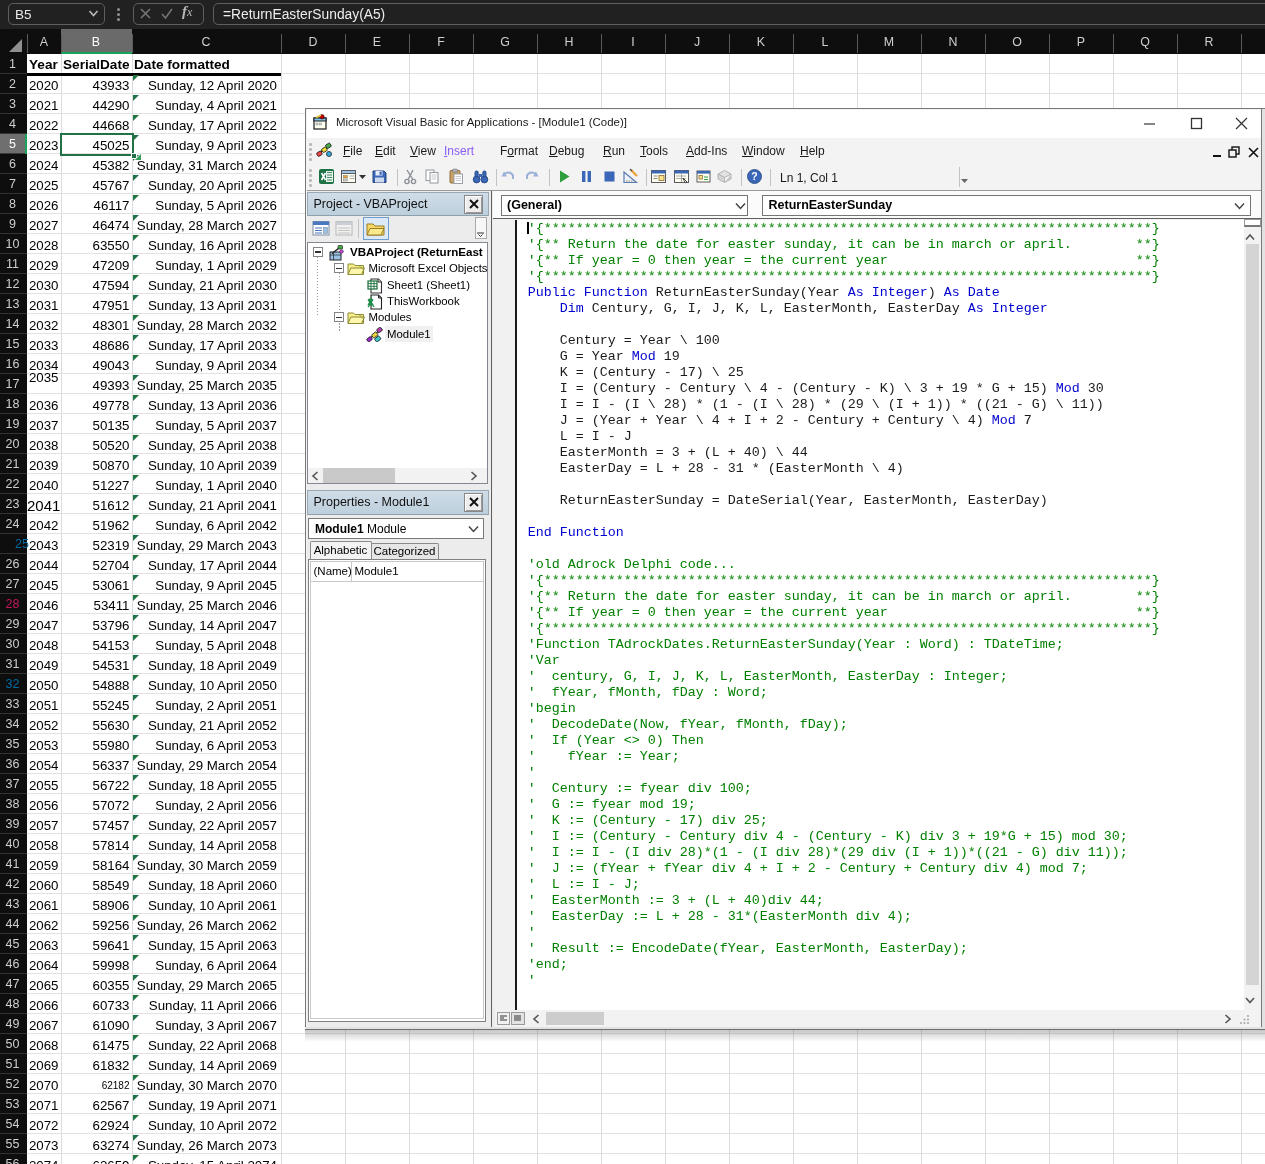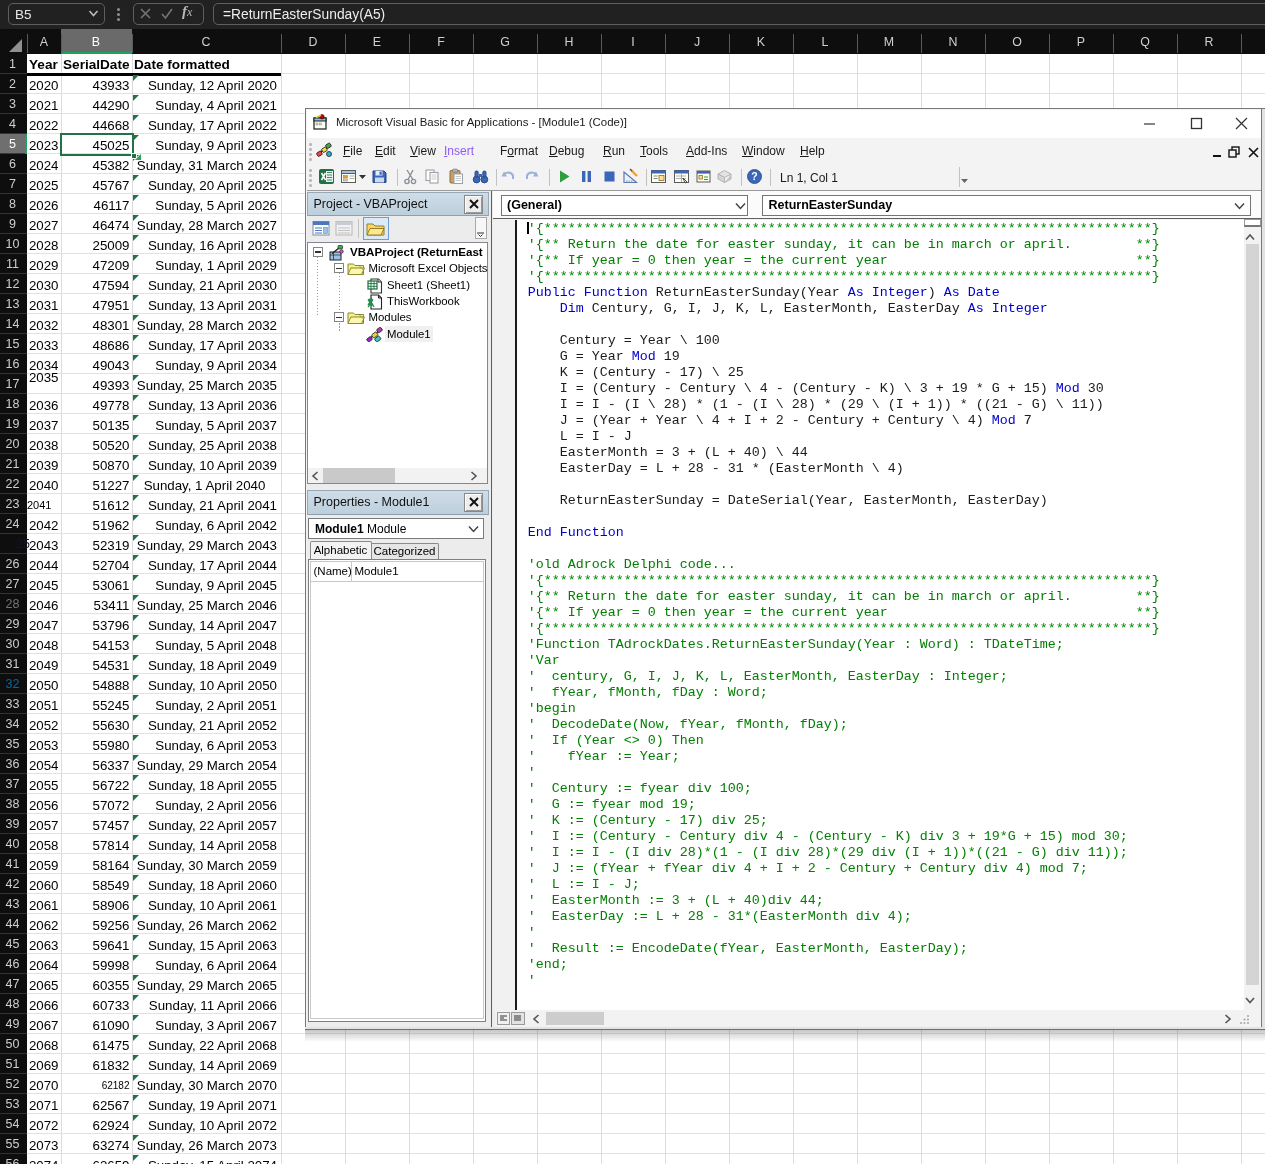--- a/index.html
+++ b/index.html
@@ -129,27 +129,27 @@
 <div class="ab" style="left:0;top:434.0px;width:25px;height:20px;text-align:center;color:#cfcfcf;font-size:12.5px;line-height:21.2px">20</div>
 <div class="ab" style="left:0;top:454.0px;width:27px;height:20px;border-bottom:1px solid #333333"></div>
 <div class="ab" style="left:0;top:454.0px;width:25px;height:20px;text-align:center;color:#cfcfcf;font-size:12.5px;line-height:21.2px">21</div>
 <div class="ab" style="left:0;top:474.0px;width:27px;height:20px;border-bottom:1px solid #333333"></div>
 <div class="ab" style="left:0;top:474.0px;width:25px;height:20px;text-align:center;color:#cfcfcf;font-size:12.5px;line-height:21.2px">22</div>
 <div class="ab" style="left:0;top:494.0px;width:27px;height:20px;border-bottom:1px solid #333333"></div>
 <div class="ab" style="left:0;top:494.0px;width:25px;height:20px;text-align:center;color:#cfcfcf;font-size:12.5px;line-height:21.2px">23</div>
 <div class="ab" style="left:0;top:514.0px;width:27px;height:20px;border-bottom:1px solid #333333"></div>
 <div class="ab" style="left:0;top:514.0px;width:25px;height:20px;text-align:center;color:#cfcfcf;font-size:12.5px;line-height:21.2px">24</div>
 <div class="ab" style="left:0;top:534.0px;width:27px;height:20px;border-bottom:1px solid #333333"></div>
-<div class="ab" style="left:16px;top:534.0px;width:25px;height:20px;text-align:left;color:#0f172a;font-size:12.5px;line-height:21.2px">25</div>
+<div class="ab" style="left:4px;top:534.0px;width:25px;height:20px;text-align:right;color:#0369a1;font-size:12.5px;line-height:21.2px">25</div>
 <div class="ab" style="left:0;top:554.0px;width:27px;height:20px;border-bottom:1px solid #333333"></div>
 <div class="ab" style="left:0;top:554.0px;width:25px;height:20px;text-align:center;color:#cfcfcf;font-size:12.5px;line-height:21.2px">26</div>
 <div class="ab" style="left:0;top:574.0px;width:27px;height:20px;border-bottom:1px solid #333333"></div>
 <div class="ab" style="left:0;top:574.0px;width:25px;height:20px;text-align:center;color:#cfcfcf;font-size:12.5px;line-height:21.2px">27</div>
 <div class="ab" style="left:0;top:594.0px;width:27px;height:20px;border-bottom:1px solid #333333"></div>
-<div class="ab" style="left:0;top:594.0px;width:25px;height:20px;text-align:center;color:#737373;font-size:12.5px;line-height:21.2px">28</div>
+<div class="ab" style="left:0;top:594.0px;width:25px;height:20px;text-align:center;color:#be185d;font-size:12.5px;line-height:21.2px">28</div>
 <div class="ab" style="left:0;top:614.0px;width:27px;height:20px;border-bottom:1px solid #333333"></div>
 <div class="ab" style="left:0;top:614.0px;width:25px;height:20px;text-align:center;color:#cfcfcf;font-size:12.5px;line-height:21.2px">29</div>
 <div class="ab" style="left:0;top:634.0px;width:27px;height:20px;border-bottom:1px solid #333333"></div>
 <div class="ab" style="left:0;top:634.0px;width:25px;height:20px;text-align:center;color:#cfcfcf;font-size:12.5px;line-height:21.2px">30</div>
 <div class="ab" style="left:0;top:654.0px;width:27px;height:20px;border-bottom:1px solid #333333"></div>
 <div class="ab" style="left:0;top:654.0px;width:25px;height:20px;text-align:center;color:#cfcfcf;font-size:12.5px;line-height:21.2px">31</div>
 <div class="ab" style="left:0;top:674.0px;width:27px;height:20px;border-bottom:1px solid #333333"></div>
 <div class="ab" style="left:0;top:674.0px;width:25px;height:20px;text-align:center;color:#0369a1;font-size:12.5px;line-height:21.2px">32</div>
 <div class="ab" style="left:0;top:694.0px;width:27px;height:20px;border-bottom:1px solid #333333"></div>
 <div class="ab" style="left:0;top:694.0px;width:25px;height:20px;text-align:center;color:#cfcfcf;font-size:12.5px;line-height:21.2px">33</div>
@@ -228,21 +228,21 @@
 <div class="ab" style="left:132.6px;top:174.6px;width:0;height:0;border-right:6px solid transparent;border-top:6px solid #217346"></div>
 <div class="ab" style="left:27px;top:194.0px;width:31.5px;height:20.8px;text-align:right;font-size:13.3px;line-height:23.4px">2026</div>
 <div class="ab" style="left:61px;top:194.0px;width:68.5px;height:20.8px;text-align:right;font-size:13.3px;line-height:23.4px">46117</div>
 <div class="ab" style="left:132px;top:194.0px;width:145px;height:20.8px;text-align:right;font-size:13.3px;line-height:23.4px">Sunday, 5 April 2026</div>
 <div class="ab" style="left:132.6px;top:194.6px;width:0;height:0;border-right:6px solid transparent;border-top:6px solid #217346"></div>
 <div class="ab" style="left:27px;top:214.0px;width:31.5px;height:20.8px;text-align:right;font-size:13.3px;line-height:23.4px">2027</div>
 <div class="ab" style="left:61px;top:214.0px;width:68.5px;height:20.8px;text-align:right;font-size:13.3px;line-height:23.4px">46474</div>
 <div class="ab" style="left:132px;top:214.0px;width:145px;height:20.8px;text-align:right;font-size:13.3px;line-height:23.4px">Sunday, 28 March 2027</div>
 <div class="ab" style="left:132.6px;top:214.6px;width:0;height:0;border-right:6px solid transparent;border-top:6px solid #217346"></div>
 <div class="ab" style="left:27px;top:234.0px;width:31.5px;height:20.8px;text-align:right;font-size:13.3px;line-height:23.4px">2028</div>
-<div class="ab" style="left:61px;top:234.0px;width:68.5px;height:20.8px;text-align:right;font-size:13.3px;line-height:23.4px">25009</div>
+<div class="ab" style="left:61px;top:234.0px;width:68.5px;height:20.8px;text-align:right;font-size:13.3px;line-height:23.4px">63550</div>
 <div class="ab" style="left:132px;top:234.0px;width:145px;height:20.8px;text-align:right;font-size:13.3px;line-height:23.4px">Sunday, 16 April 2028</div>
 <div class="ab" style="left:132.6px;top:234.6px;width:0;height:0;border-right:6px solid transparent;border-top:6px solid #217346"></div>
 <div class="ab" style="left:27px;top:254.0px;width:31.5px;height:20.8px;text-align:right;font-size:13.3px;line-height:23.4px">2029</div>
 <div class="ab" style="left:61px;top:254.0px;width:68.5px;height:20.8px;text-align:right;font-size:13.3px;line-height:23.4px">47209</div>
 <div class="ab" style="left:132px;top:254.0px;width:145px;height:20.8px;text-align:right;font-size:13.3px;line-height:23.4px">Sunday, 1 April 2029</div>
 <div class="ab" style="left:132.6px;top:254.6px;width:0;height:0;border-right:6px solid transparent;border-top:6px solid #217346"></div>
 <div class="ab" style="left:27px;top:274.0px;width:31.5px;height:20.8px;text-align:right;font-size:13.3px;line-height:23.4px">2030</div>
 <div class="ab" style="left:61px;top:274.0px;width:68.5px;height:20.8px;text-align:right;font-size:13.3px;line-height:23.4px">47594</div>
 <div class="ab" style="left:132px;top:274.0px;width:145px;height:20.8px;text-align:right;font-size:13.3px;line-height:23.4px">Sunday, 21 April 2030</div>
 <div class="ab" style="left:132.6px;top:274.6px;width:0;height:0;border-right:6px solid transparent;border-top:6px solid #217346"></div>
@@ -277,23 +277,23 @@
 <div class="ab" style="left:27px;top:434.0px;width:31.5px;height:20.8px;text-align:right;font-size:13.3px;line-height:23.4px">2038</div>
 <div class="ab" style="left:61px;top:434.0px;width:68.5px;height:20.8px;text-align:right;font-size:13.3px;line-height:23.4px">50520</div>
 <div class="ab" style="left:132px;top:434.0px;width:145px;height:20.8px;text-align:right;font-size:13.3px;line-height:23.4px">Sunday, 25 April 2038</div>
 <div class="ab" style="left:132.6px;top:434.6px;width:0;height:0;border-right:6px solid transparent;border-top:6px solid #217346"></div>
 <div class="ab" style="left:27px;top:454.0px;width:31.5px;height:20.8px;text-align:right;font-size:13.3px;line-height:23.4px">2039</div>
 <div class="ab" style="left:61px;top:454.0px;width:68.5px;height:20.8px;text-align:right;font-size:13.3px;line-height:23.4px">50870</div>
 <div class="ab" style="left:132px;top:454.0px;width:145px;height:20.8px;text-align:right;font-size:13.3px;line-height:23.4px">Sunday, 10 April 2039</div>
 <div class="ab" style="left:132.6px;top:454.6px;width:0;height:0;border-right:6px solid transparent;border-top:6px solid #217346"></div>
 <div class="ab" style="left:27px;top:474.0px;width:31.5px;height:20.8px;text-align:right;font-size:13.3px;line-height:23.4px">2040</div>
 <div class="ab" style="left:61px;top:474.0px;width:68.5px;height:20.8px;text-align:right;font-size:13.3px;line-height:23.4px">51227</div>
-<div class="ab" style="left:132px;top:474.0px;width:145px;height:20.8px;text-align:center;font-size:13.3px;line-height:23.4px">Sunday, 1 April 2040</div>
+<div class="ab" style="left:132px;top:474.0px;width:145px;height:20.8px;text-align:right;font-size:13.3px;line-height:23.4px">Sunday, 1 April 2040</div>
 <div class="ab" style="left:132.6px;top:474.6px;width:0;height:0;border-right:6px solid transparent;border-top:6px solid #217346"></div>
-<div class="ab" style="left:27px;top:494.0px;width:31.5px;height:20.8px;text-align:left;font-size:11px;line-height:23.4px">2041</div>
+<div class="ab" style="left:27px;top:494.0px;width:31.5px;height:20.8px;text-align:left;font-size:15px;line-height:23.4px">2041</div>
 <div class="ab" style="left:61px;top:494.0px;width:68.5px;height:20.8px;text-align:right;font-size:13.3px;line-height:23.4px">51612</div>
 <div class="ab" style="left:132px;top:494.0px;width:145px;height:20.8px;text-align:right;font-size:13.3px;line-height:23.4px">Sunday, 21 April 2041</div>
 <div class="ab" style="left:132.6px;top:494.6px;width:0;height:0;border-right:6px solid transparent;border-top:6px solid #217346"></div>
 <div class="ab" style="left:27px;top:514.0px;width:31.5px;height:20.8px;text-align:right;font-size:13.3px;line-height:23.4px">2042</div>
 <div class="ab" style="left:61px;top:514.0px;width:68.5px;height:20.8px;text-align:right;font-size:13.3px;line-height:23.4px">51962</div>
 <div class="ab" style="left:132px;top:514.0px;width:145px;height:20.8px;text-align:right;font-size:13.3px;line-height:23.4px">Sunday, 6 April 2042</div>
 <div class="ab" style="left:132.6px;top:514.6px;width:0;height:0;border-right:6px solid transparent;border-top:6px solid #217346"></div>
 <div class="ab" style="left:27px;top:534.0px;width:31.5px;height:20.8px;text-align:right;font-size:13.3px;line-height:23.4px">2043</div>
 <div class="ab" style="left:61px;top:534.0px;width:68.5px;height:20.8px;text-align:right;font-size:13.3px;line-height:23.4px">52319</div>
 <div class="ab" style="left:132px;top:534.0px;width:145px;height:20.8px;text-align:right;font-size:13.3px;line-height:23.4px">Sunday, 29 March 2043</div>

